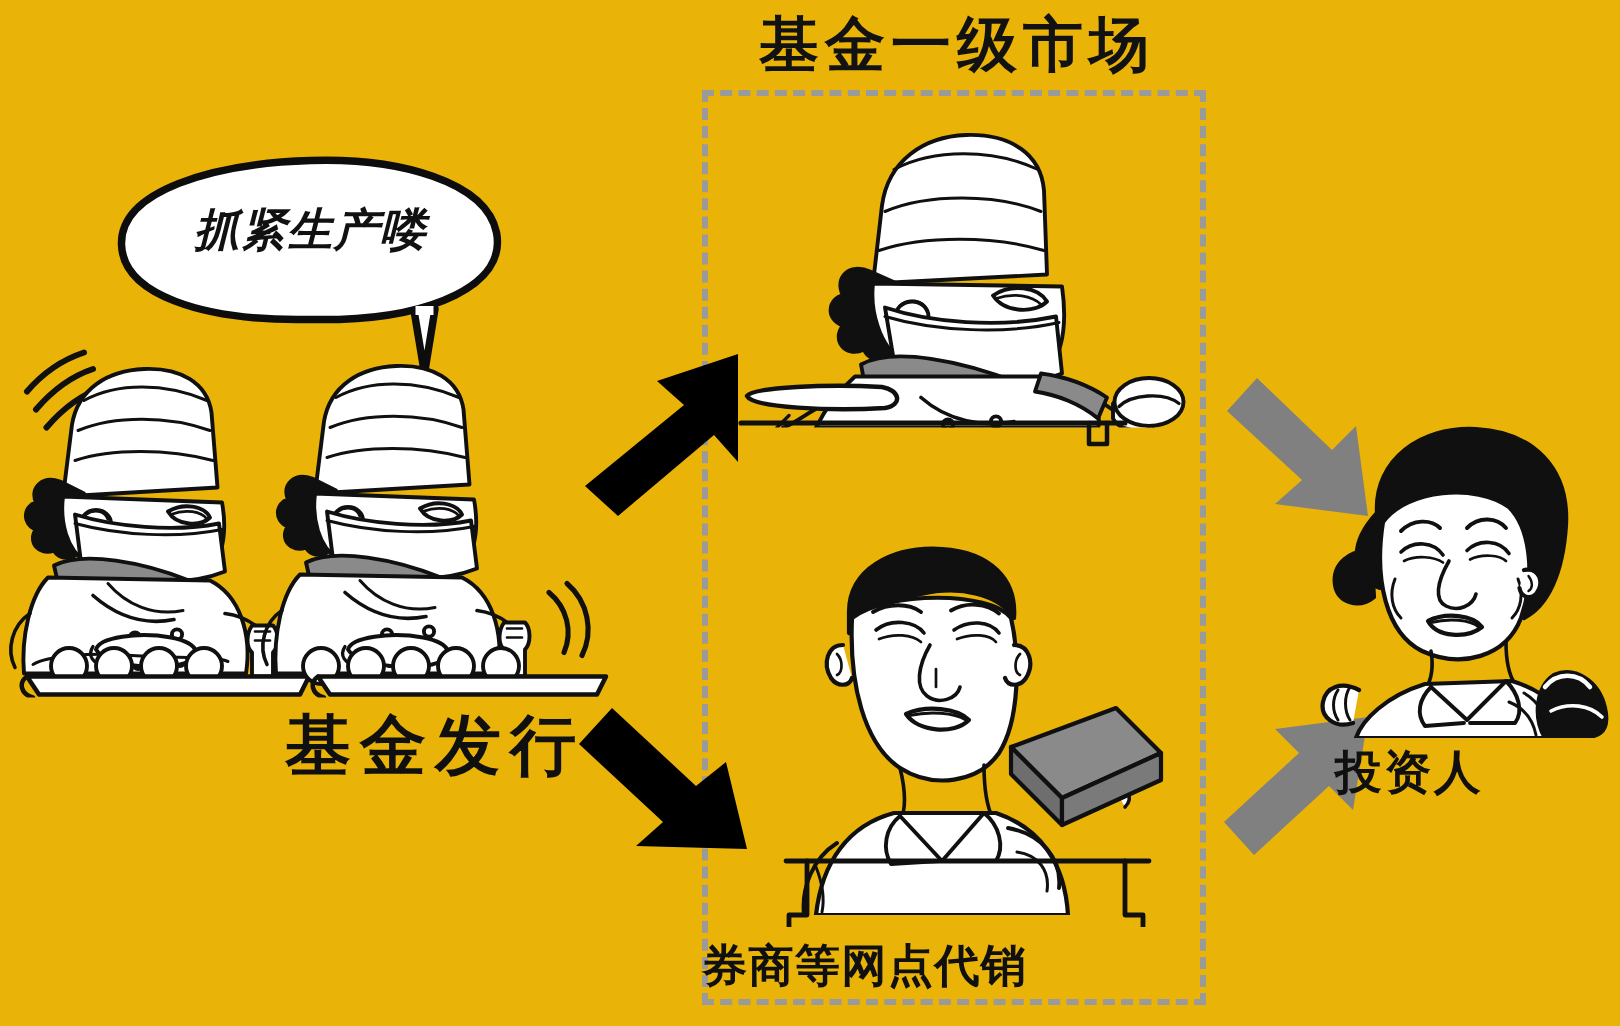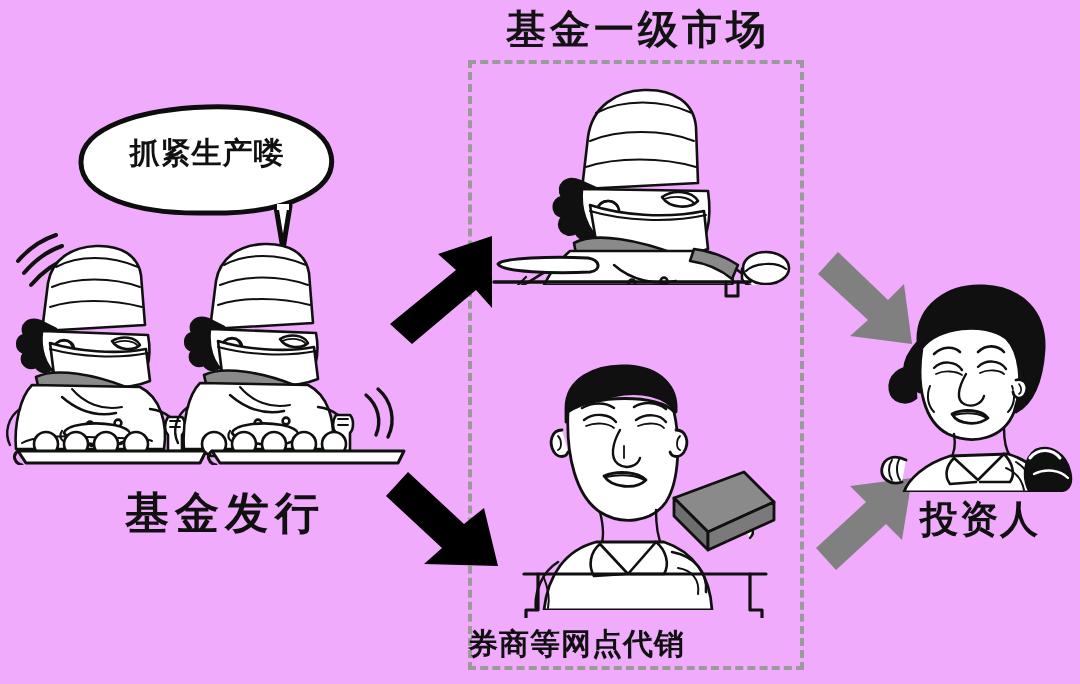--- a/index.html
+++ b/index.html
@@ -7,21 +7,21 @@
     padding: 0;
     background: #ffffff;
   }
   body {
     font-family: "Liberation Sans", "DejaVu Sans", sans-serif;
   }
   #stage {
     position: relative;
     width: 1080px;
     height: 684px;
-    background: #f0abfc;
+    background: #eab308;
     overflow: hidden;
   }
   .abs { position: absolute; }
 
   
   #market-title {
     left: 468px;
     top: 2px;
     width: 340px;
     text-align: center;
@@ -54,43 +54,44 @@
   }
   #label-direct {
     left: 468px; top: 286px; width: 336px;
     text-align: center; font-size: 30px;
   }
   #label-agency {
     left: 468px; top: 624px; width: 336px;
     text-align: left; font-size: 30px;
   }
   #label-issue {
-    left: 60px; top: 484px; width: 330px;
-    text-align: center; font-size: 44px; letter-spacing: 6px;
+    left: 60px; top: 468px; width: 330px;
+    text-align: right; font-size: 44px; letter-spacing: 6px;
   }
   #label-investor {
     left: 890px; top: 494px; width: 180px;
-    text-align: center; font-size: 38px; letter-spacing: 2px;
+    text-align: left; font-size: 31px; letter-spacing: 2px;
   }
 
   
   #speech-bubble {
     left: 76px; top: 103px;
     width: 262px; height: 108px;
   }
   #speech-bubble .bubble-text {
     position: absolute;
     left: 0; top: 30px; width: 262px;
     text-align: center;
     font-size: 30px;
     font-weight: bold;
     color: #111;
     font-family: "DejaVu Serif", "Liberation Serif", serif;
     letter-spacing: 1px;
     white-space: nowrap;
+    font-style: italic;
   }
 
   
   .arrow { pointer-events: none; }
 
   
   .figure { }
 </style>
 </head>
 <body>

